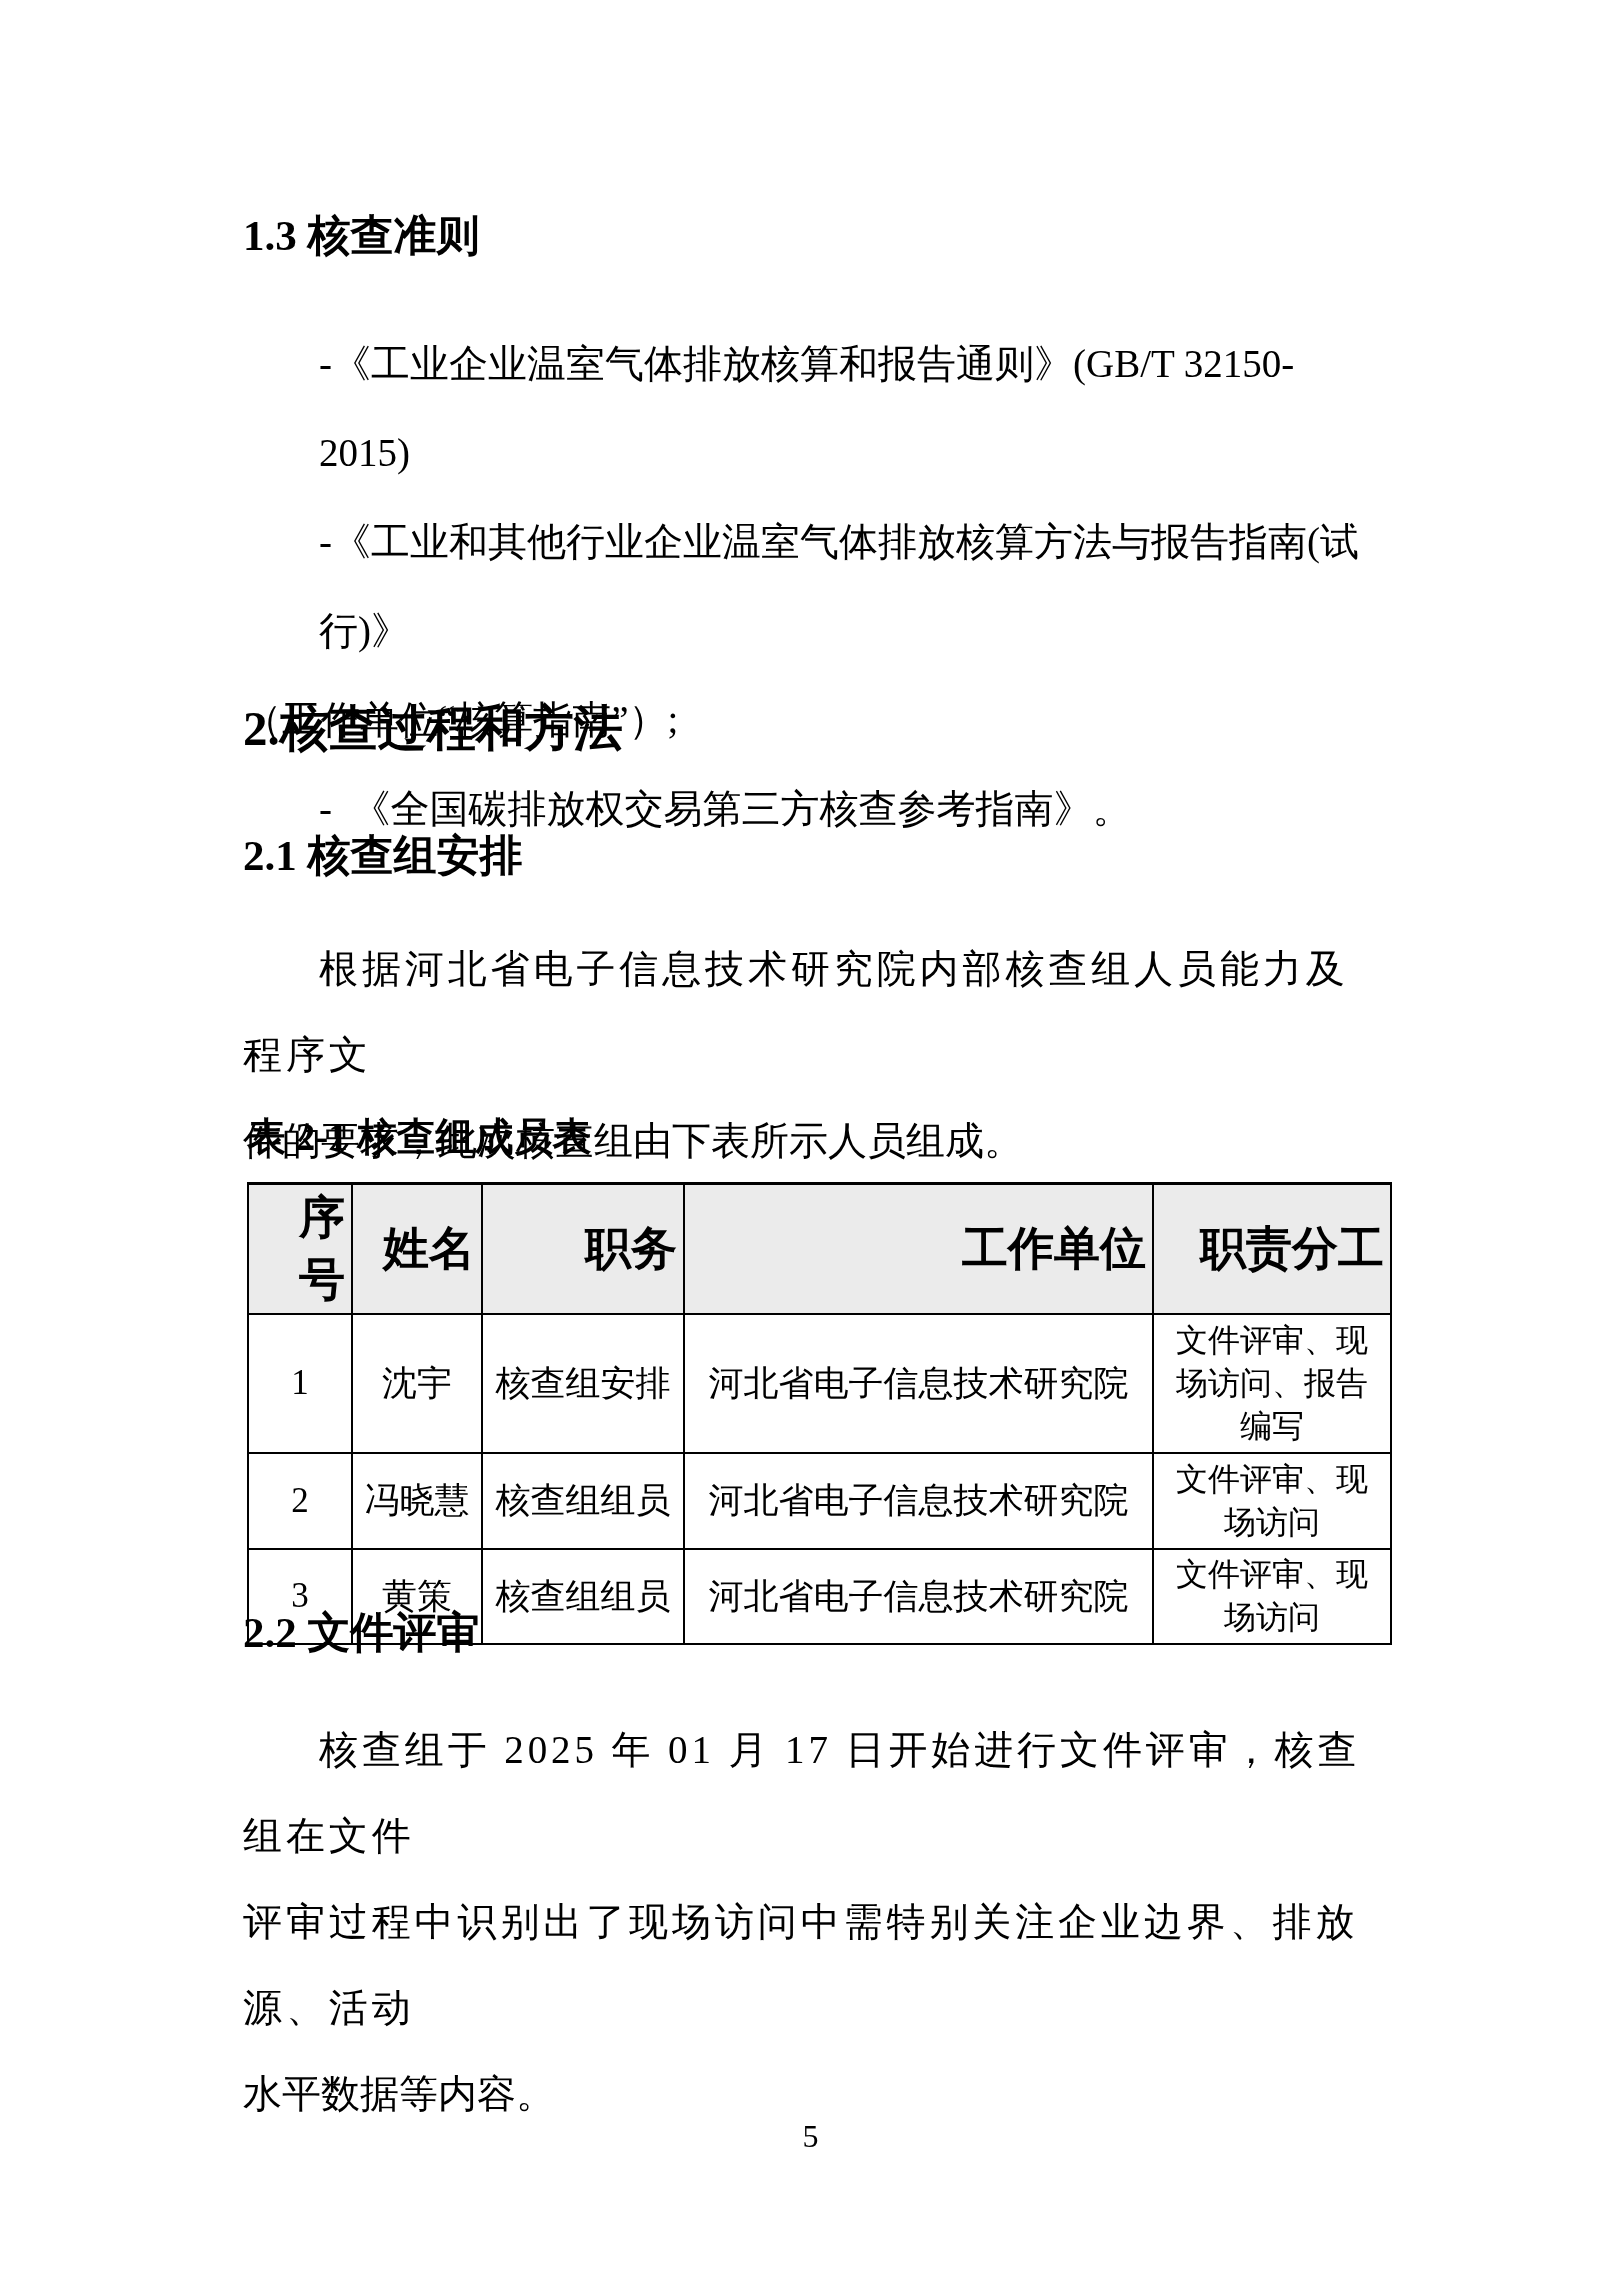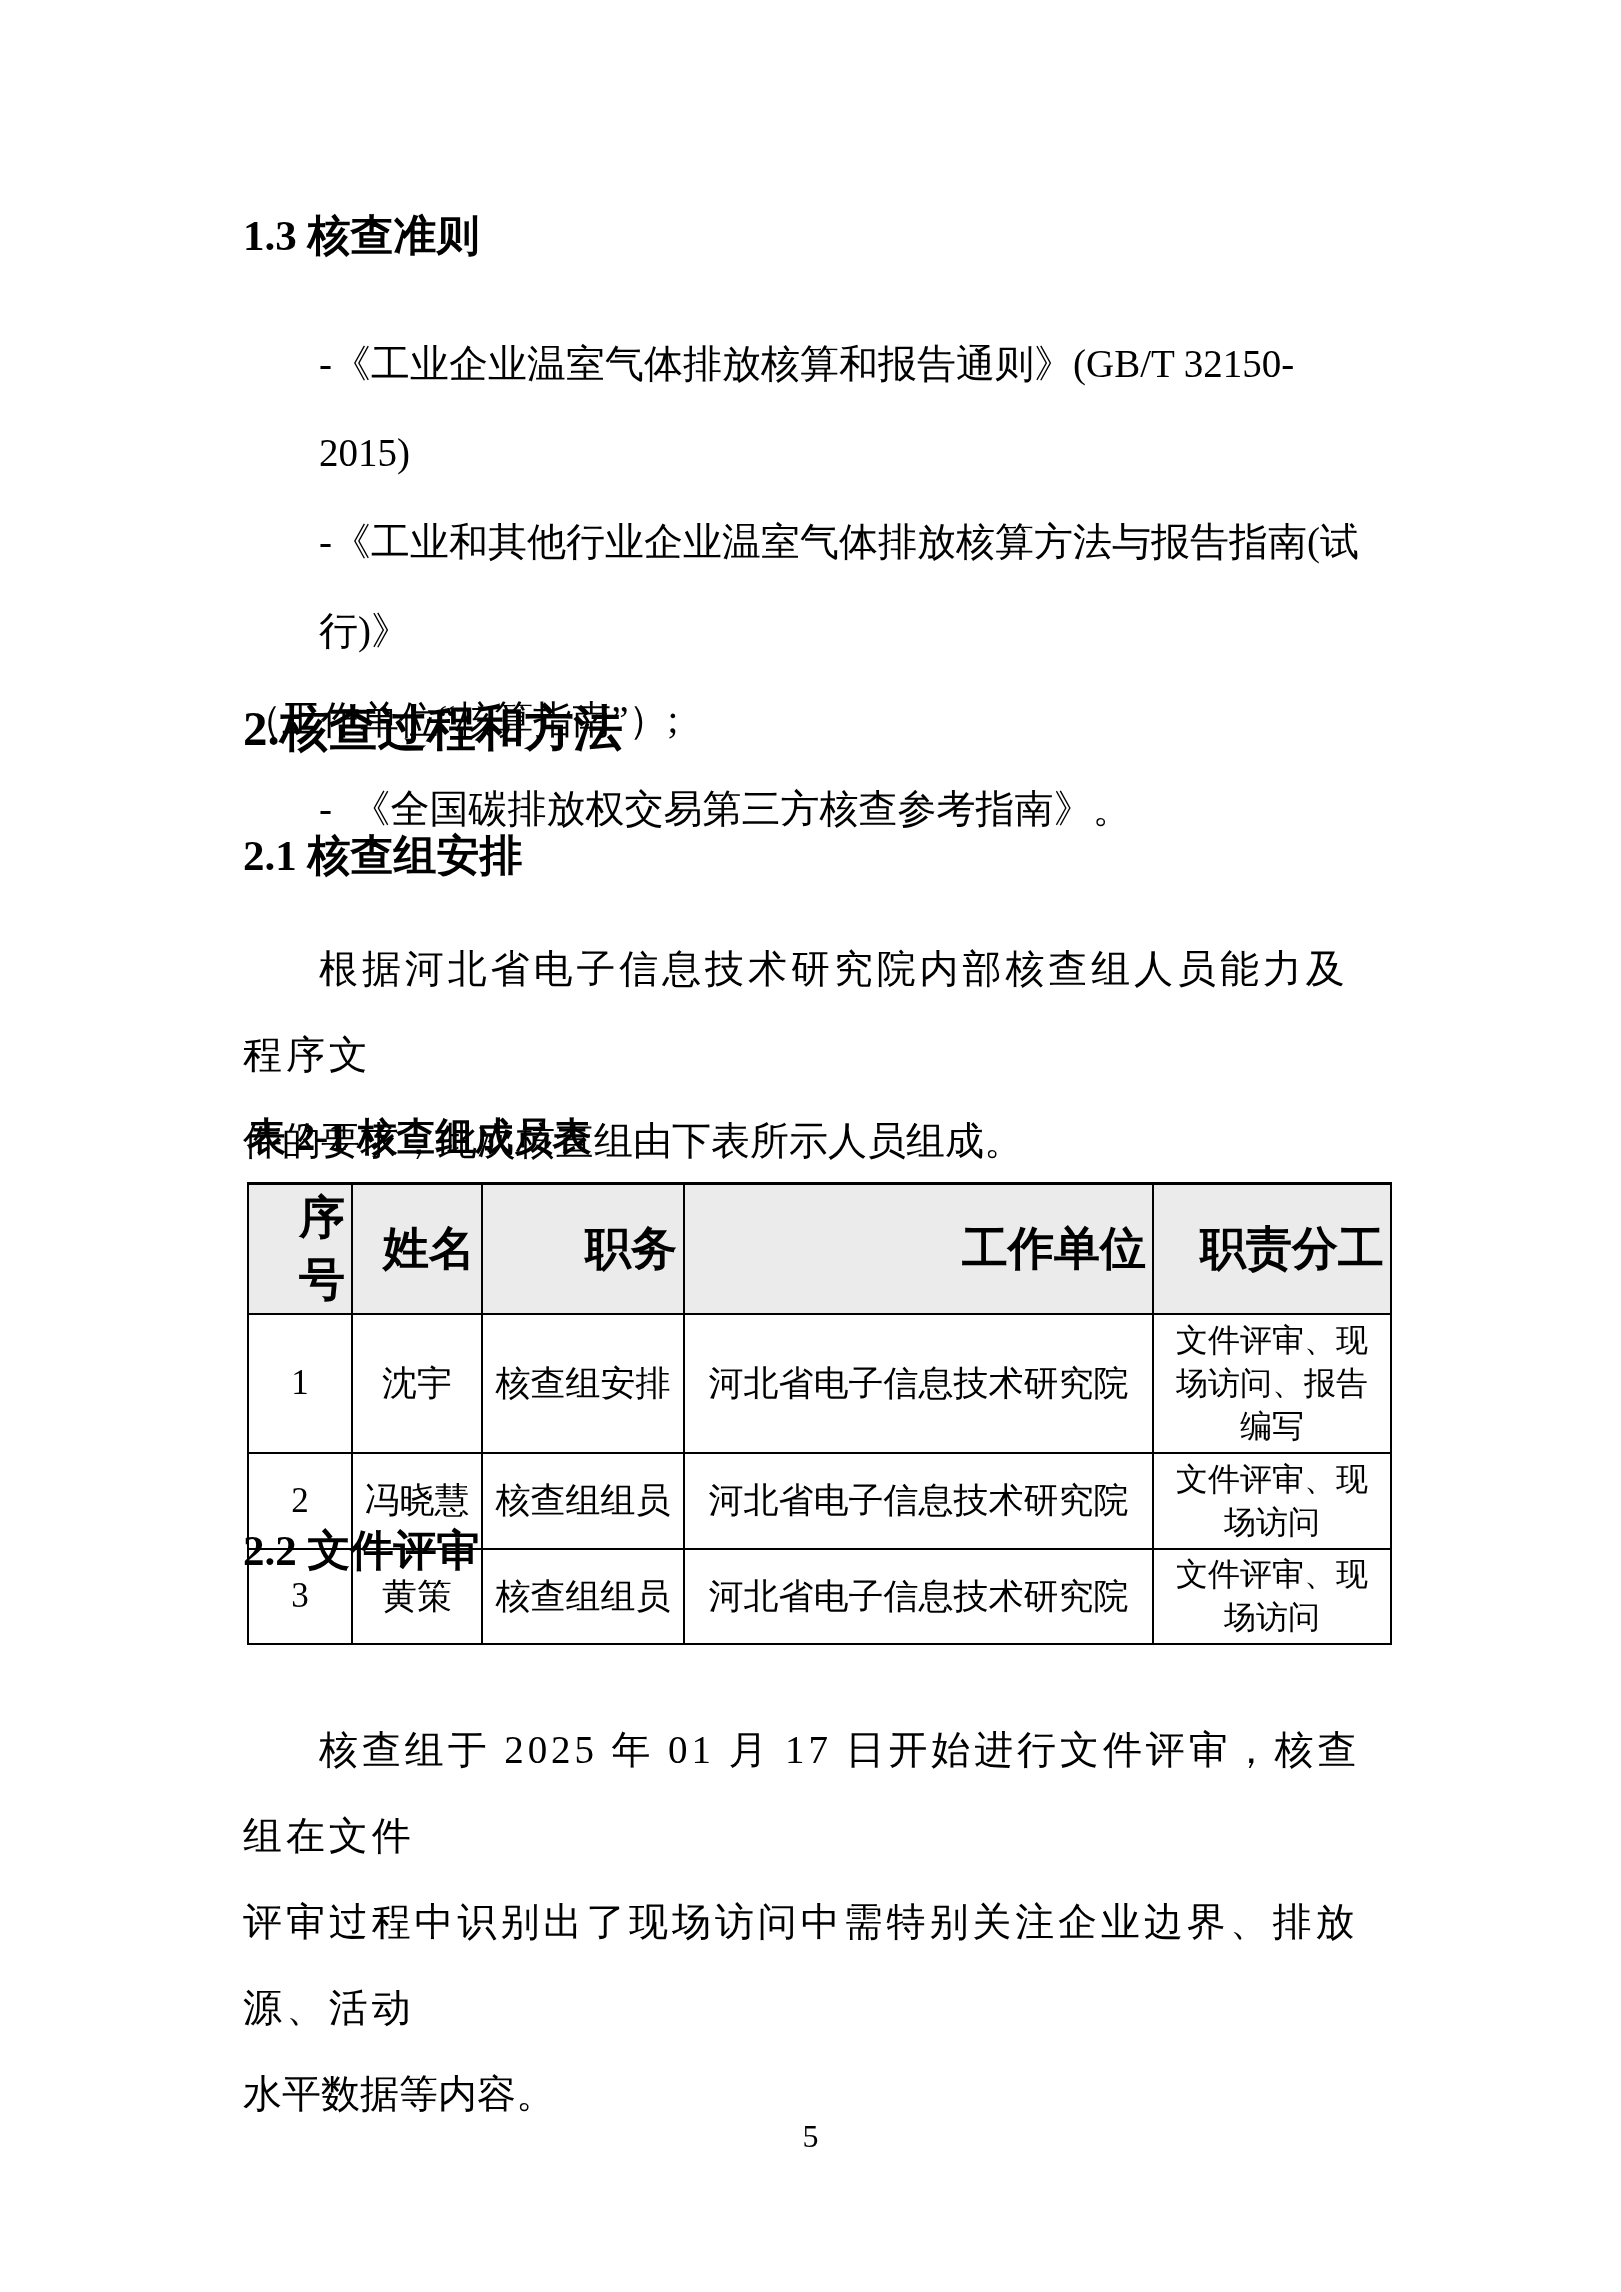--- a/index.html
+++ b/index.html
@@ -38,21 +38,21 @@
   #team-table{border:2.9px solid #000;border-top-width:3.9px;}
   #team-table thead th{
     background:#ebebeb;font-weight:bold;font-size:46px;
     border-bottom:2.9px solid #000;height:67px;text-align:right;
   }
   #team-table tbody td{font-size:35px;border-top:2.9px solid #000;}
   #team-table tbody tr.r0{height:130px;}
   #team-table tbody tr.r1{height:88px;}
   #team-table tbody tr.r2{height:90px;}
   #team-table td.c-duty{font-size:32px;line-height:43px;padding:3.9px 9.8px;}
-  #h22{top:1523px;}
+  #h22{top:1605px;}
   #para22{top:1707px;}
   #pagenum{
     position:absolute;top:2113px;left:0;width:1621px;
     text-align:center;font-size:32px;line-height:47px;
   }
 </style>
 </head>
 <body>
 
 <div class="page">

